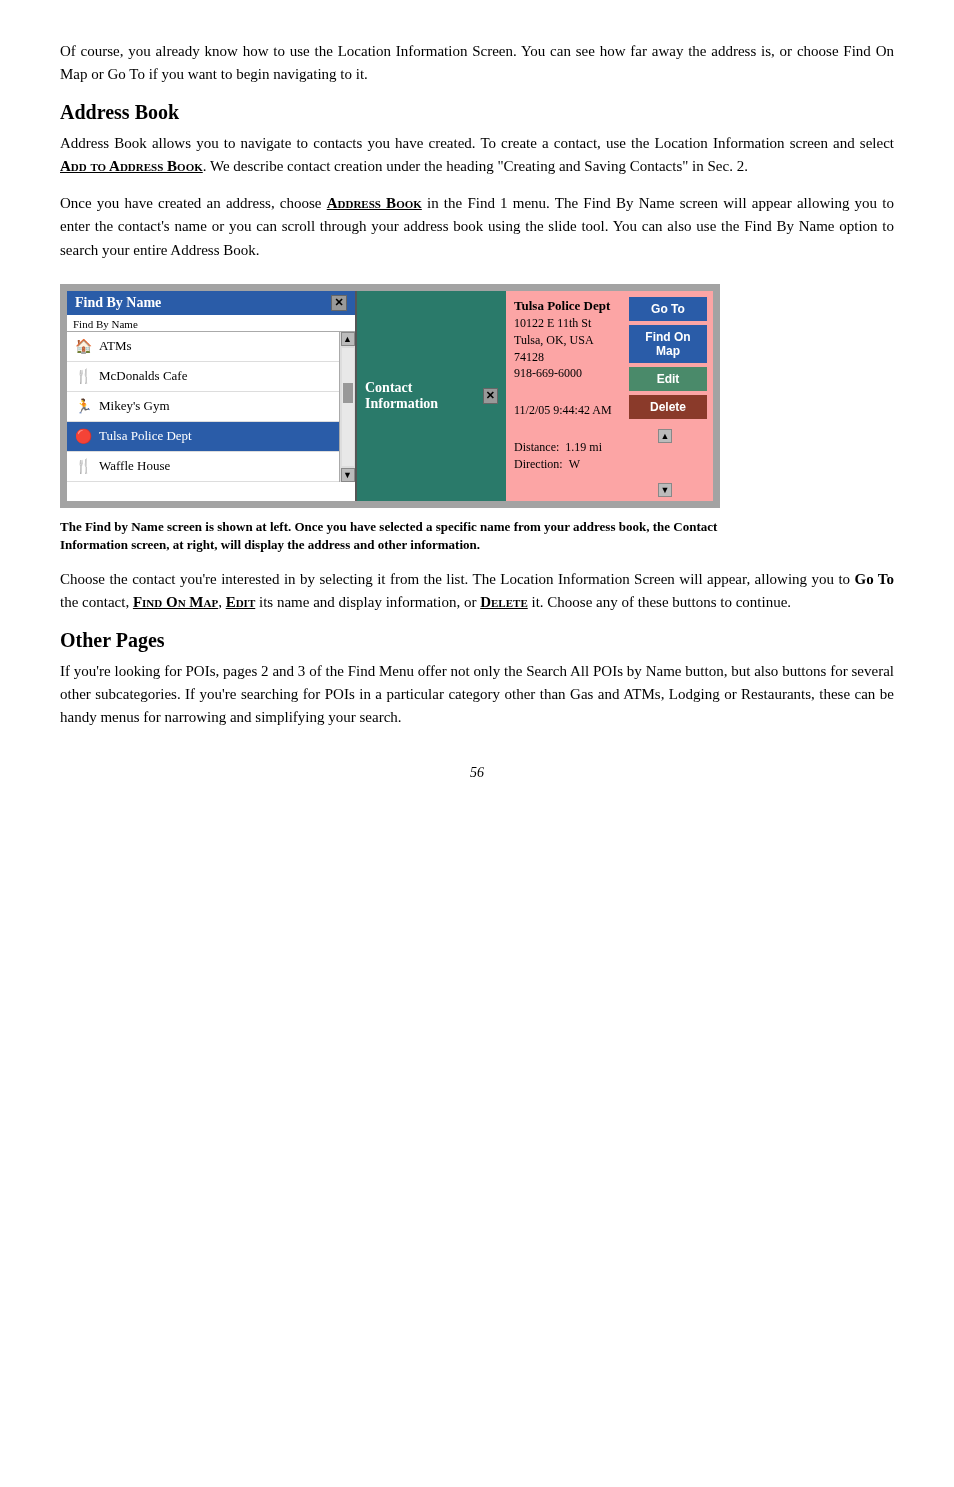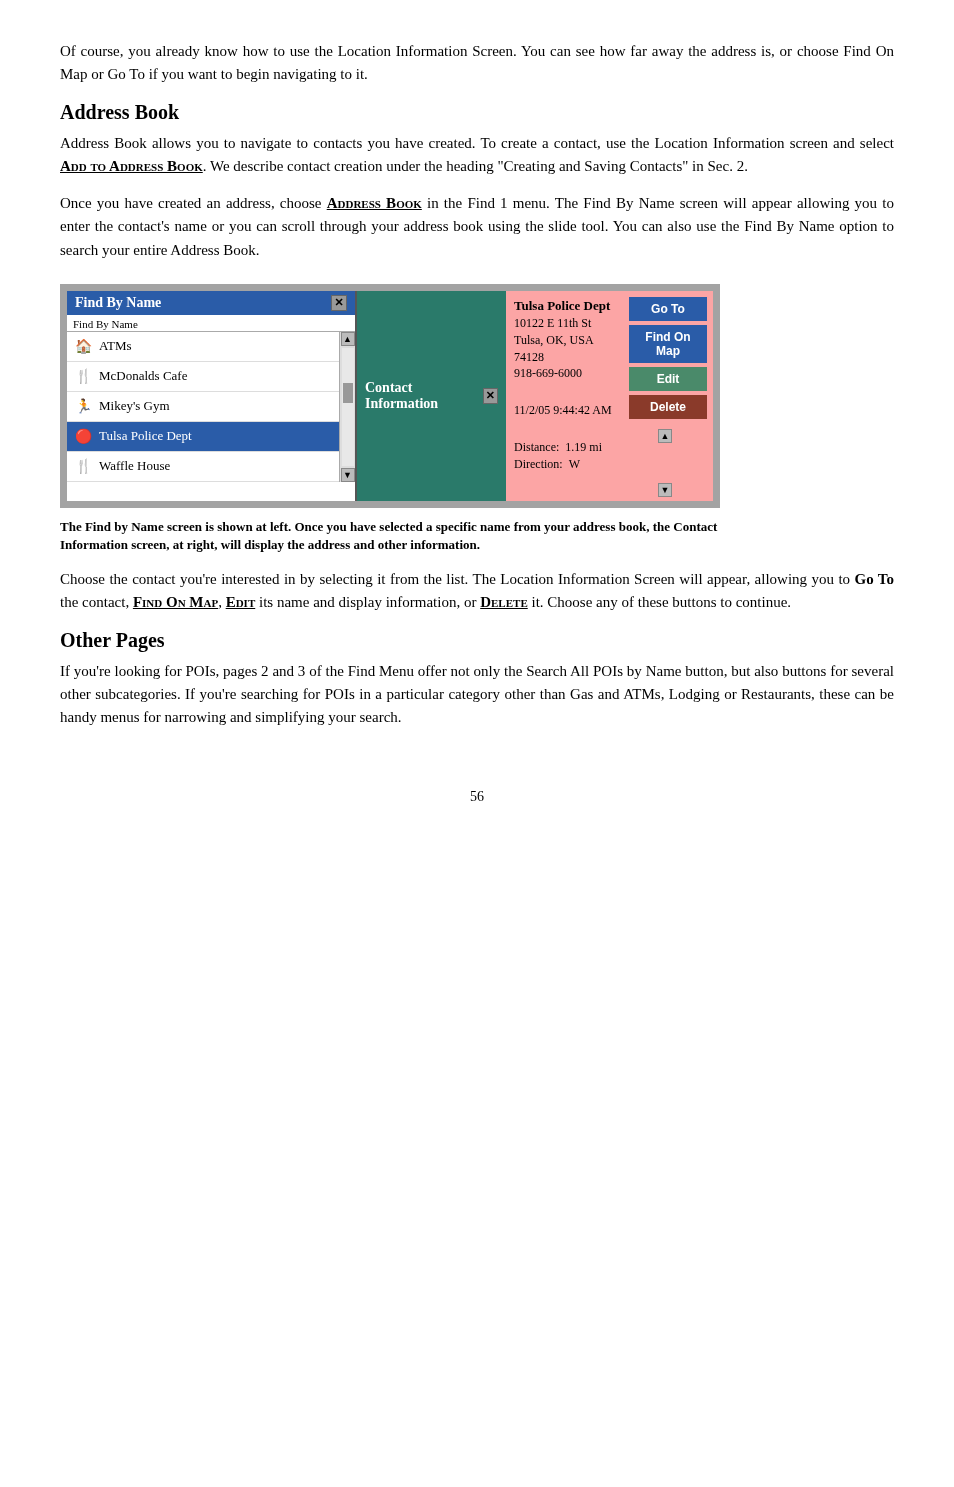--- a/index.html
+++ b/index.html
@@ -251,22 +251,23 @@
       font-size: 13px;
       font-weight: bold;
       text-align: left;
       margin: 6px 4px 14px 0;
       line-height: 1.4;
       width: 660px;
     }
 
     .page-number {
       text-align: center;
-      margin-top: 60px;
+      margin-top: 36px;
       font-size: 14px;
+      font-style: italic;
     }
   </style>
 </head>
 <body>
 
 <p class="page-text">Of course, you already know how to use the Location Information Screen. You can see how far away the address is, or choose Find On Map or Go To if you want to begin navigating to it.</p>
 
 <h2 class="section-heading">Address Book</h2>
 
 <p class="page-text">

